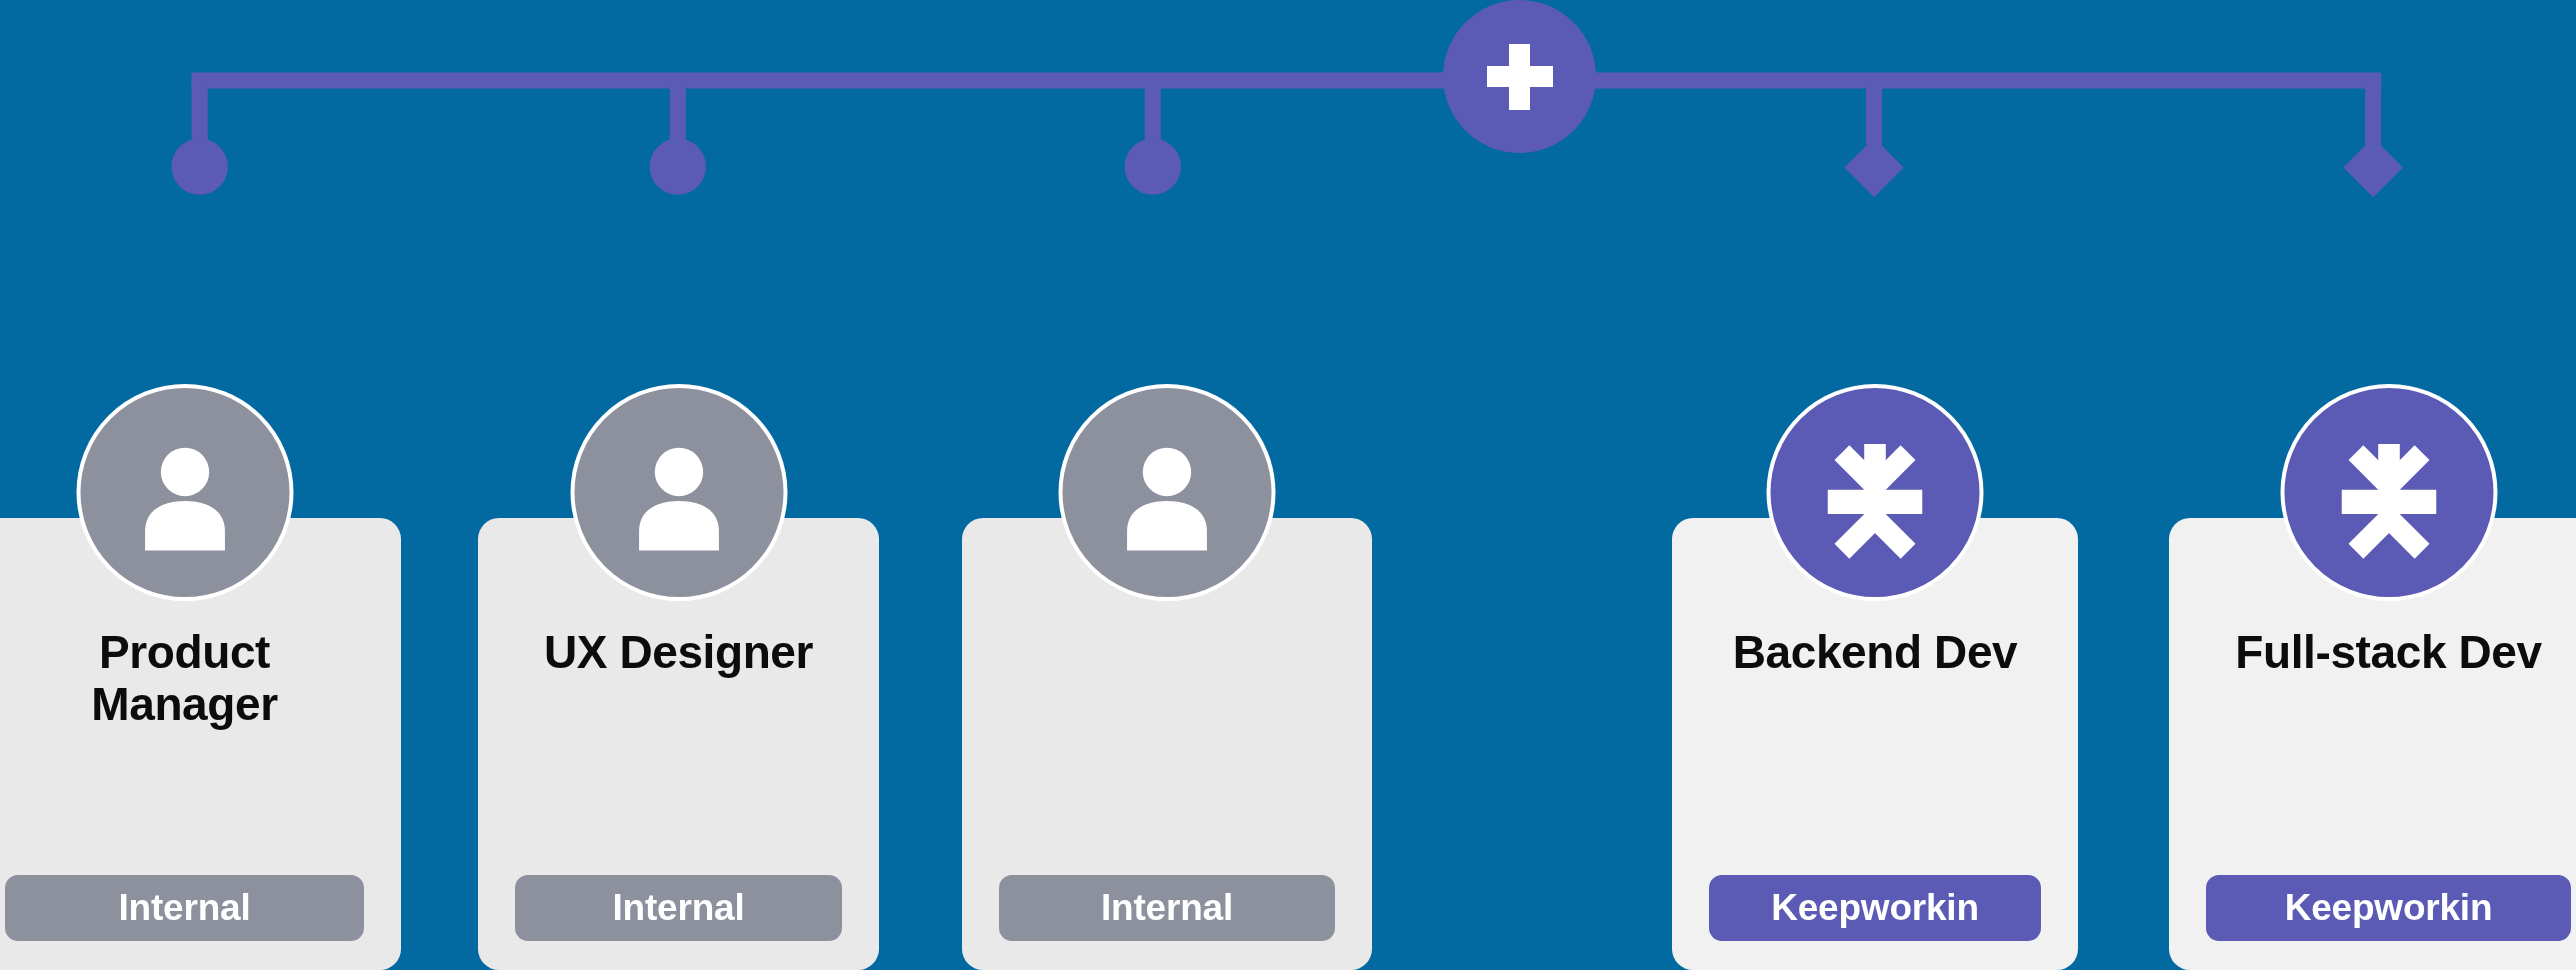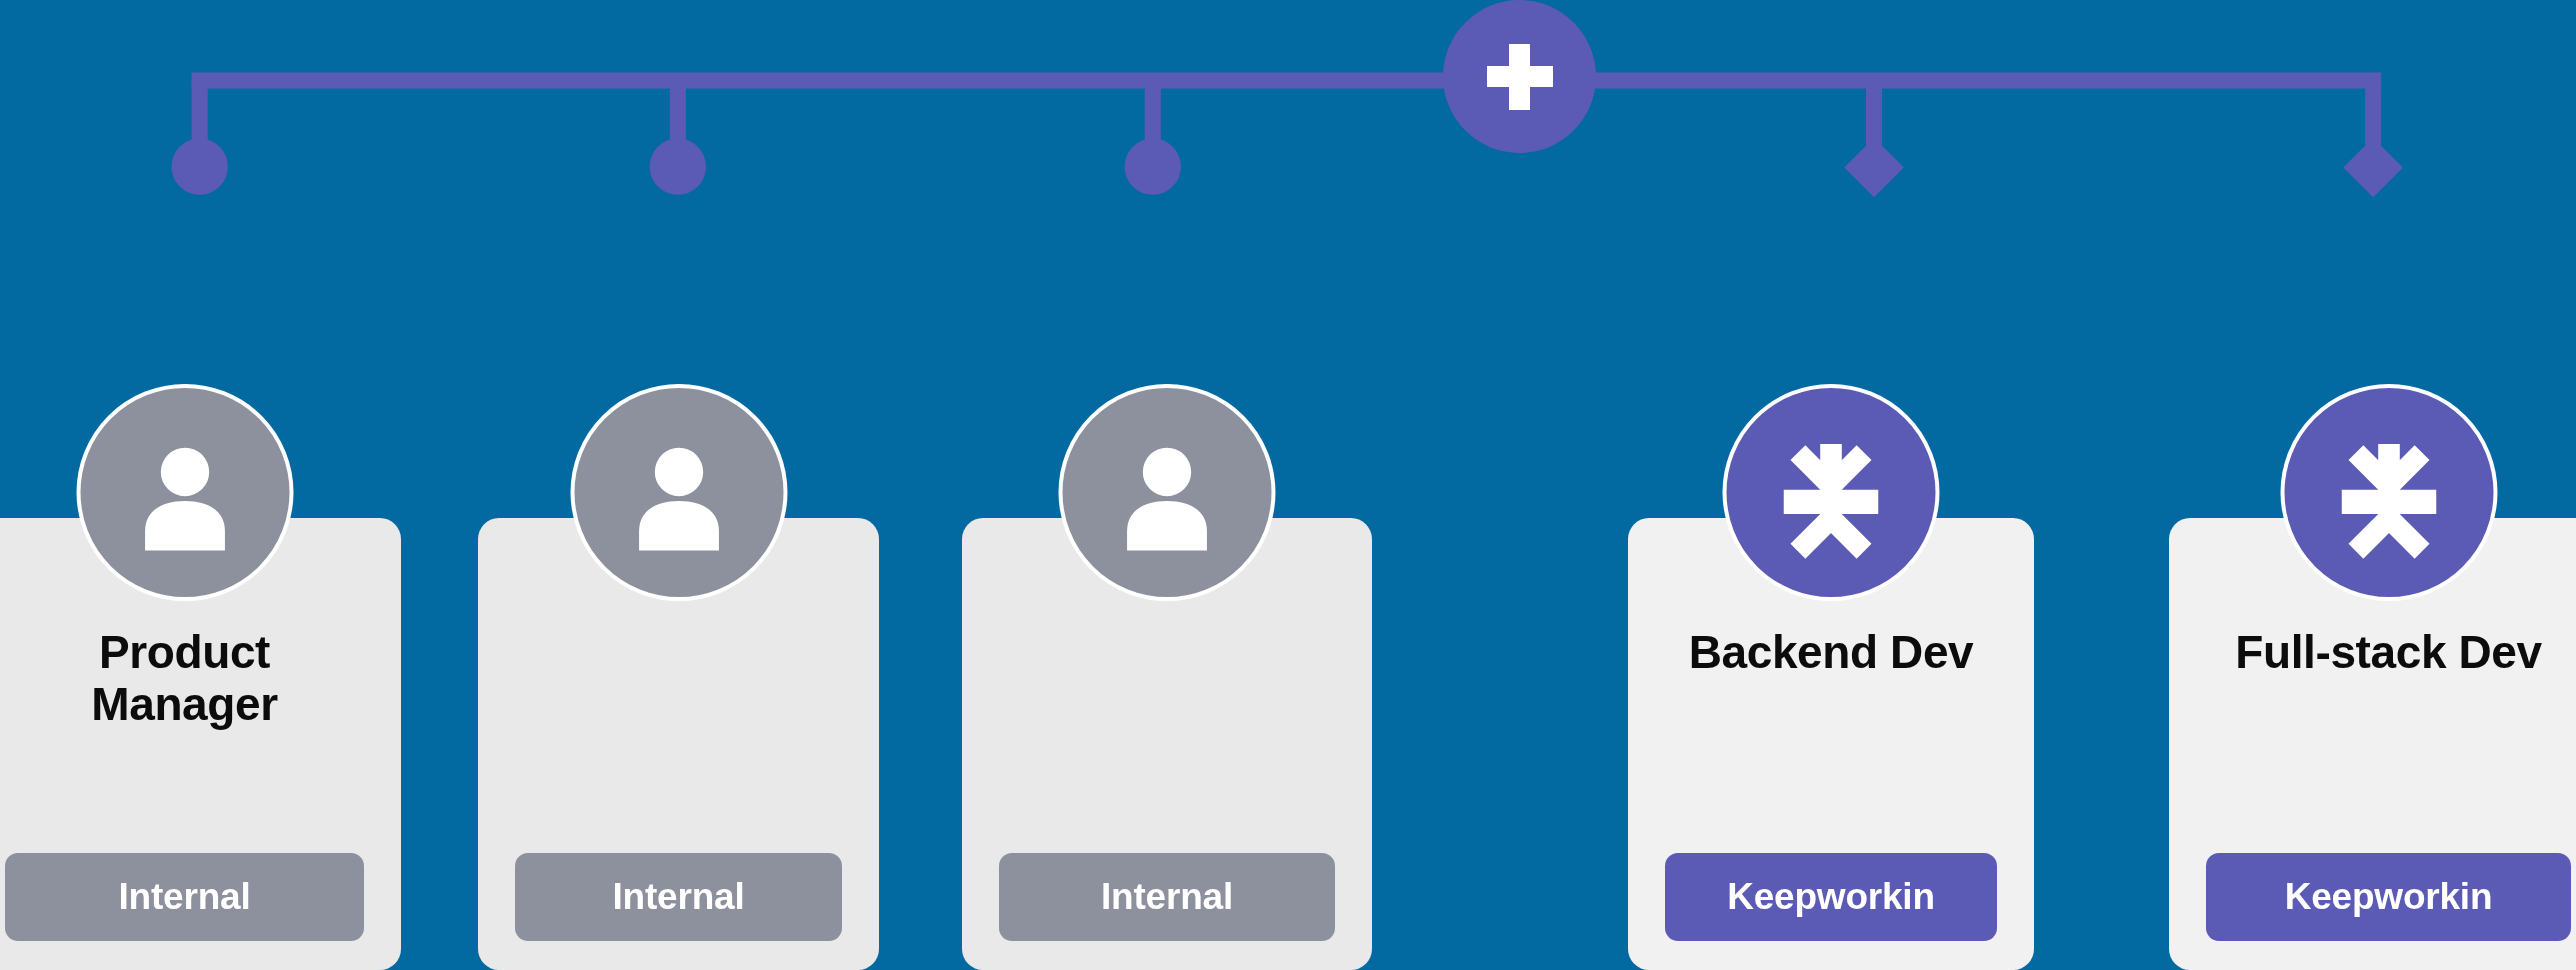--- a/index.html
+++ b/index.html
@@ -117,21 +117,21 @@
     letter-spacing: -0.4px;
     padding: 0 4.8px;
     box-sizing: border-box;
   }
 
   .card-badge {
     position: absolute;
     left: 37px;
     right: 37px;
     bottom: 29px;
-    height: 88px;
+    height: 66px;
     border-radius: 13px;
     background: #8d919e;
     color: #ffffff;
     font-size: 37px;
     font-weight: bold;
     display: flex;
     align-items: center;
     justify-content: center;
     letter-spacing: -0.2px;
     cursor: pointer;
@@ -185,32 +185,33 @@
         <div class="card-title">Product<br>Manager</div>
         <div class="card-badge">Internal</div>
       </div>
       <div class="role-card" style="left: 478px; width: 401px;">
         <div class="card-avatar">
           <svg viewBox="0 0 100 100" width="121" height="121">
             <circle cx="50" cy="33" r="20" fill="#ffffff"></circle>
             <path d="M17 98 L17 82 C17 65 31 57 50 57 C69 57 83 65 83 82 L83 98 Z" fill="#ffffff"></path>
           </svg>
         </div>
+        <div class="card-title">UX Designer</div>
         <div class="card-badge">Internal</div>
       </div>
       <div class="role-card" style="left: 962px; width: 410px;">
         <div class="card-avatar">
           <svg viewBox="0 0 100 100" width="121" height="121">
             <circle cx="50" cy="33" r="20" fill="#ffffff"></circle>
             <path d="M17 98 L17 82 C17 65 31 57 50 57 C69 57 83 65 83 82 L83 98 Z" fill="#ffffff"></path>
           </svg>
         </div>
         <div class="card-badge">Internal</div>
       </div>
-      <div class="role-card tint-light" style="left: 1628px; width: 406px;">
+      <div class="role-card tint-light" style="left: 1672px; width: 406px;">
         <div class="card-avatar brand">
           <svg viewBox="0 0 100 100" width="135" height="135">
             <path d="M42 14 H58 V44 H42 Z" fill="#ffffff"></path>
             <path d="M20 26 L31 15 L58 42 L47 53 Z" fill="#ffffff"></path>
             <path d="M80 26 L69 15 L42 42 L53 53 Z" fill="#ffffff"></path>
             <path d="M15 48 H85 V66 H15 Z" fill="#ffffff"></path>
             <path d="M31 99 L20 88 L47 61 L58 72 Z" fill="#ffffff"></path>
             <path d="M69 99 L80 88 L53 61 L42 72 Z" fill="#ffffff"></path>
           </svg>
         </div>

